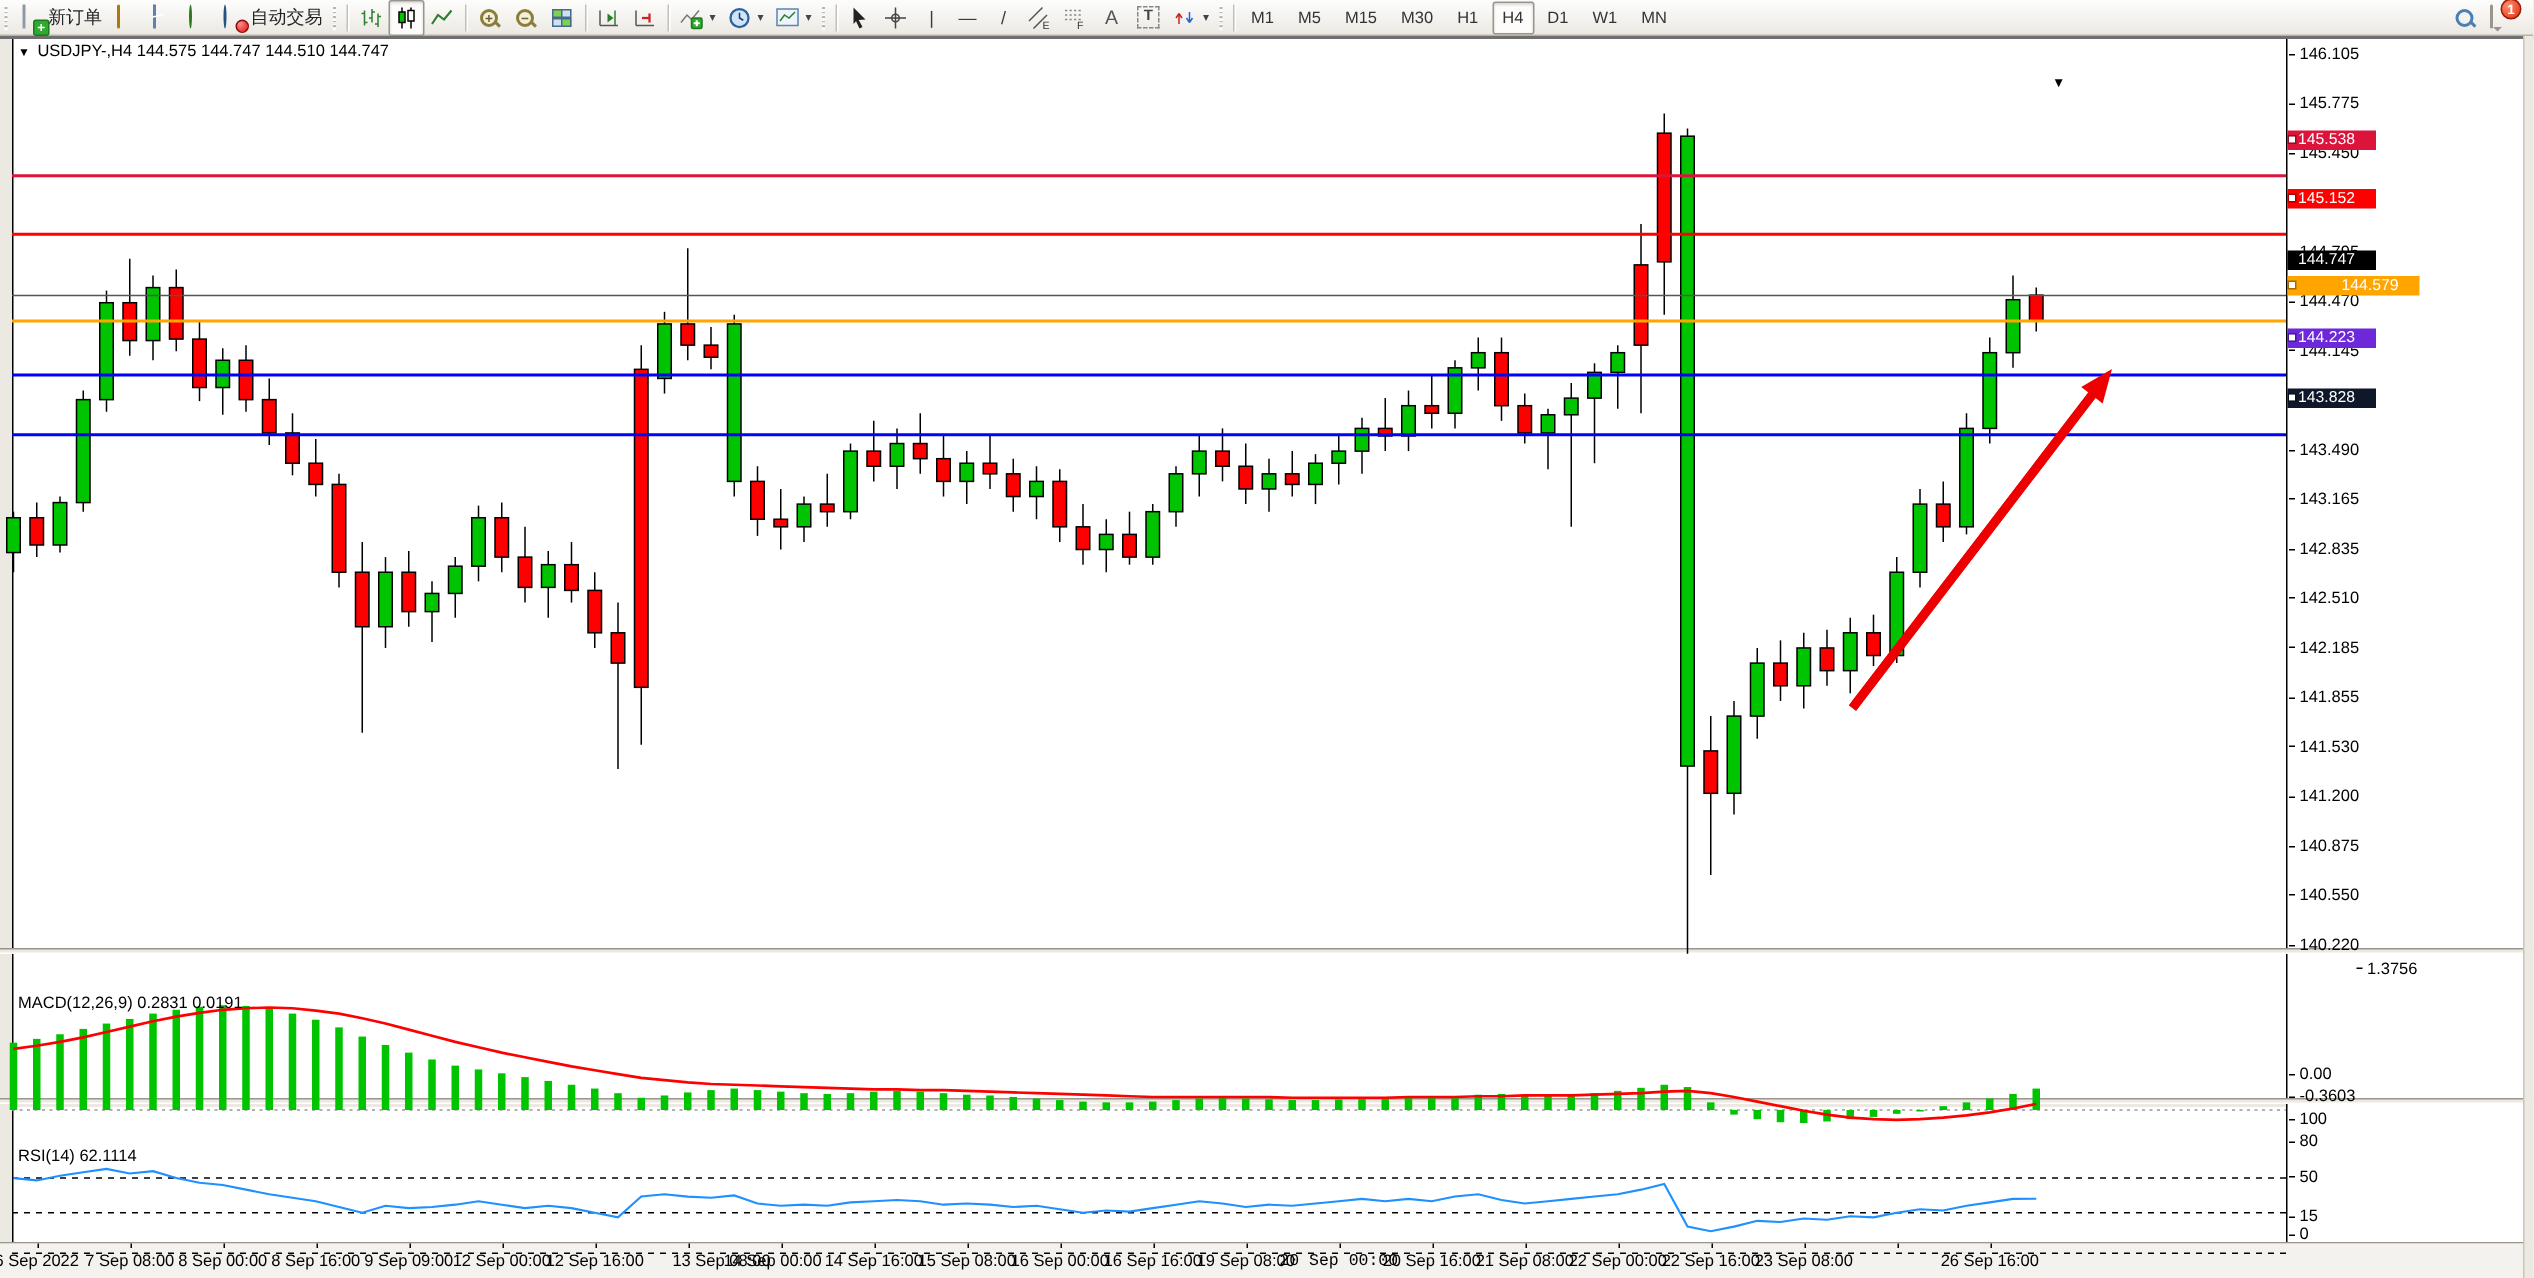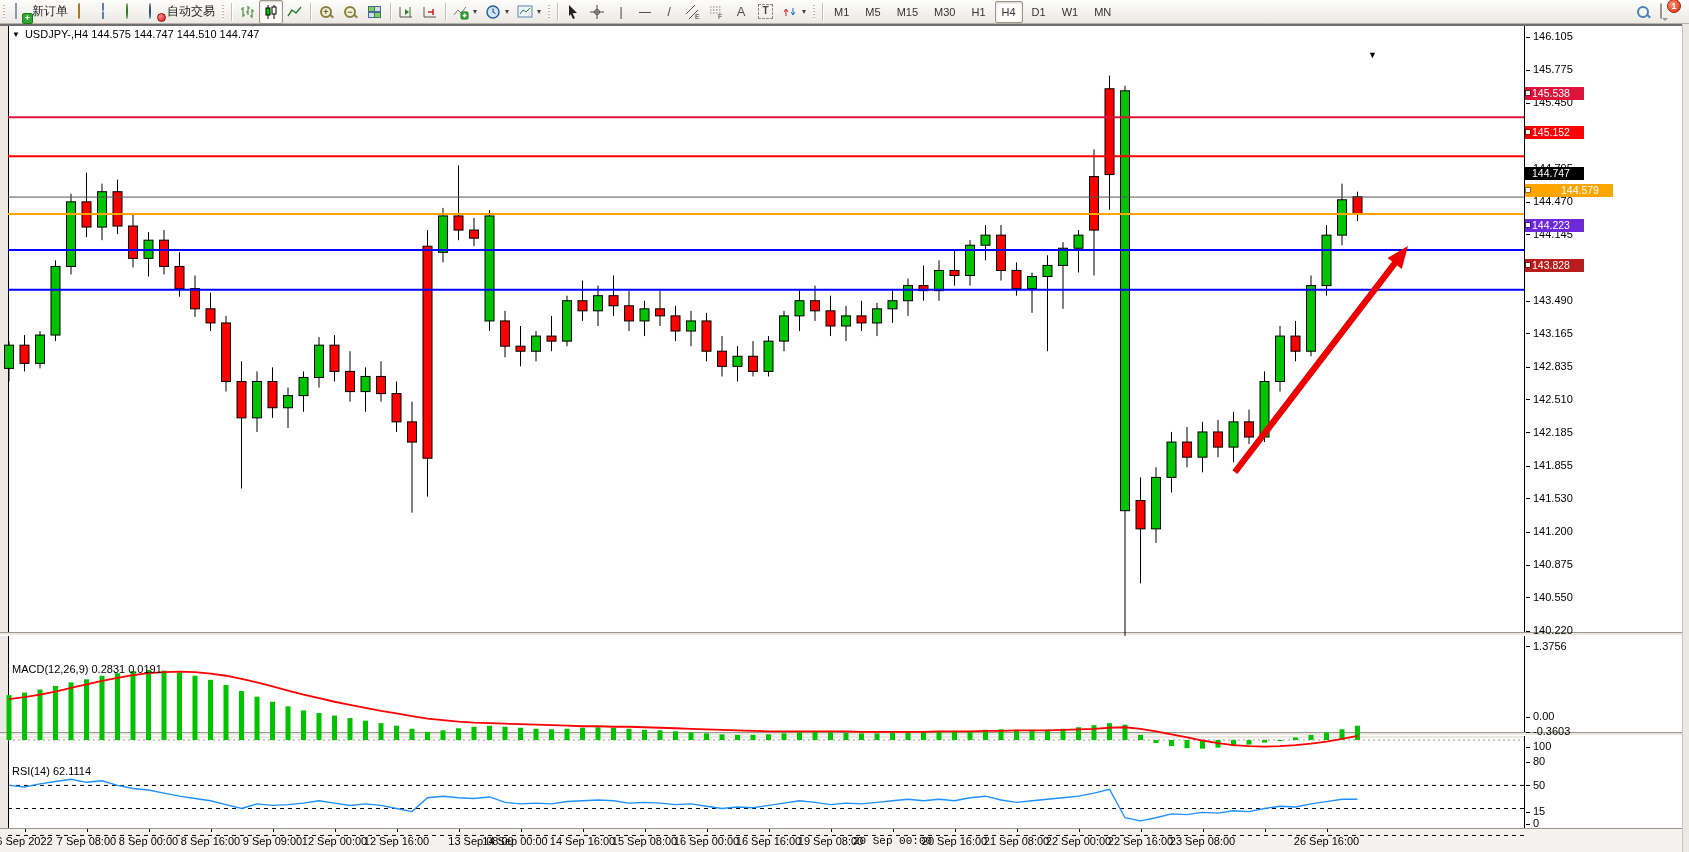--- a/index.html
+++ b/index.html
@@ -652,23 +652,23 @@
     <div class="ticklabel" style="left: 1526px; top: 458.995px;"><span class="dash"></span>141.855</div>
     <div class="ticklabel" style="left: 1526px; top: 491.8px;"><span class="dash"></span>141.530</div>
     <div class="ticklabel" style="left: 1526px; top: 525.111px;"><span class="dash"></span>141.200</div>
     <div class="ticklabel" style="left: 1526px; top: 557.916px;"><span class="dash"></span>140.875</div>
     <div class="ticklabel" style="left: 1526px; top: 590.722px;"><span class="dash"></span>140.550</div>
     <div class="ticklabel" style="left: 1526px; top: 624.032px;"><span class="dash"></span>140.220</div>
     <div class="pricetag" style="top: 86.733px; background: rgb(220, 20, 60); color: rgb(255, 255, 255);"><span class="notch"></span>145.538</div>
     <div class="pricetag" style="top: 125.696px; background: rgb(254, 0, 0); color: rgb(255, 255, 255);"><span class="notch"></span>145.152</div>
     <div class="pricetag" style="top: 183.534px; background: rgb(255, 165, 0); color: rgb(255, 255, 255); padding-left: 36px;"><span class="notch"></span>144.579</div>
     <div class="pricetag" style="top: 219.469px; background: #6d28d9; color: rgb(255, 255, 255);"><span class="notch"></span>144.223</div>
-    <div class="pricetag" style="top: 259.34px; background: #b91c1c; color: rgb(255, 255, 255);"><span class="notch"></span>143.828</div>
+    <div class="pricetag" style="top: 259.34px; background: #0f172a; color: rgb(255, 255, 255);"><span class="notch"></span>143.828</div>
     <div class="pricetag" style="top: 166.577px; background: rgb(0, 0, 0); color: rgb(255, 255, 255);">144.747</div>
-    <div class="ticklabel" style="left: 1526px; top: 639.844px;"><span class="dash"></span>1.3756</div>
+    <div class="ticklabel" style="left: 1526px; top: 639.844px; padding-left: 45px;"><span class="dash"></span>1.3756</div>
     <div class="ticklabel" style="left: 1526px; top: 710px;"><span class="dash"></span>0.00</div>
     <div class="ticklabel" style="left: 1526px; top: 725px;"><span class="dash"></span>-0.3603</div>
     <div class="ticklabel" style="left: 1526px; top: 740px;"><span class="dash"></span>100</div>
     <div class="ticklabel" style="left: 1526px; top: 755.4px;"><span class="dash"></span>80</div>
     <div class="ticklabel" style="left: 1526px; top: 778.5px;"><span class="dash"></span>50</div>
     <div class="ticklabel" style="left: 1526px; top: 805.45px;"><span class="dash"></span>15</div>
     <div class="ticklabel" style="left: 1526px; top: 817px;"><span class="dash"></span>0</div>
   </div>
 
 </body></html>

